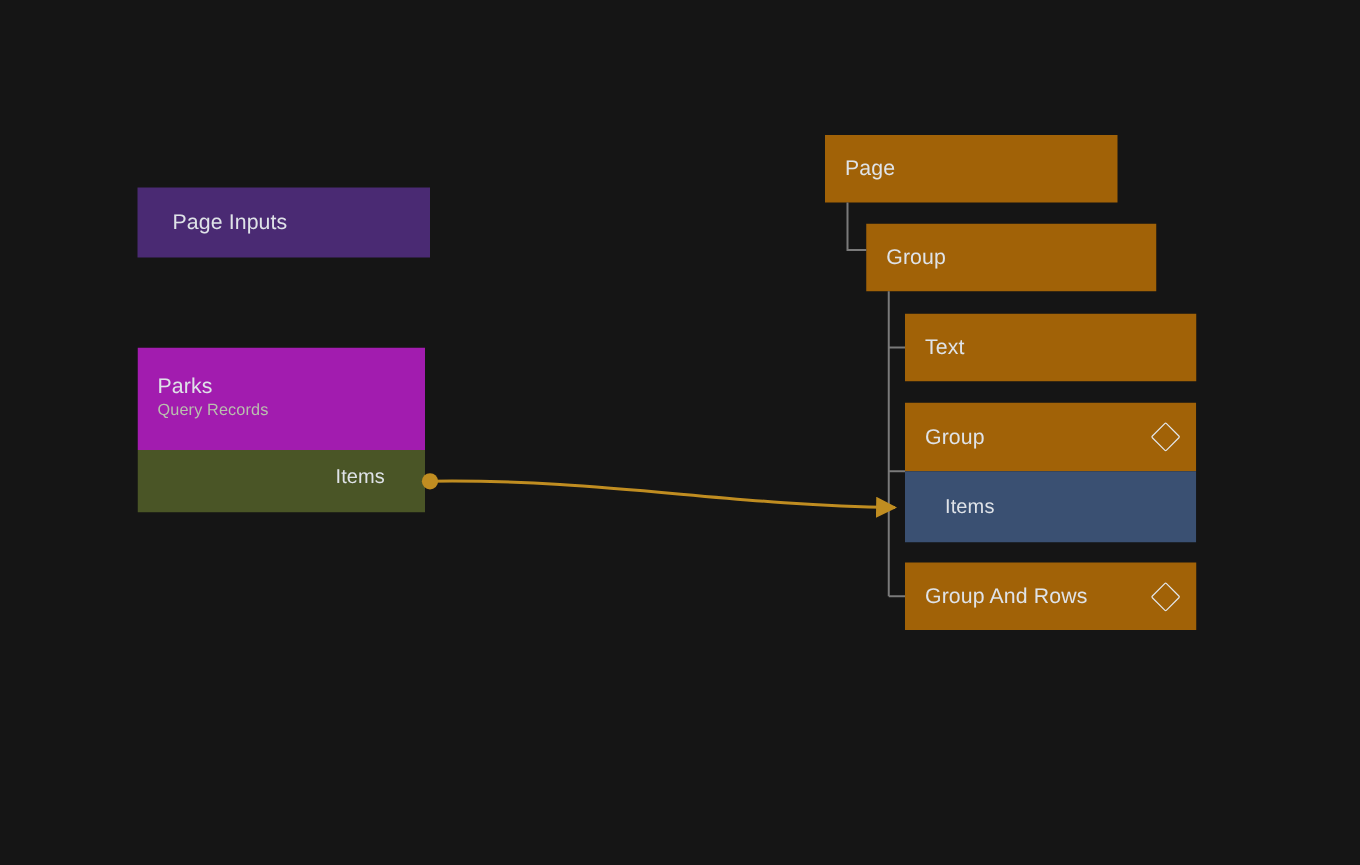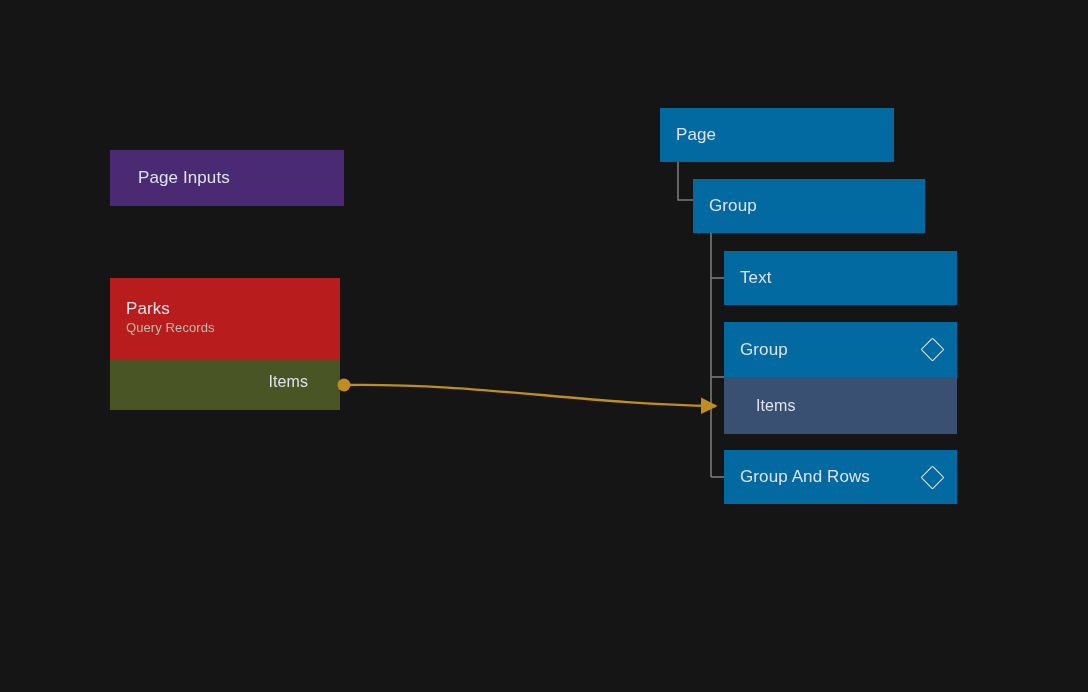--- a/index.html
+++ b/index.html
@@ -49,25 +49,25 @@
     display: flex;
     flex-direction: column;
     justify-content: center;
     gap: 1px;
   }
 
   
   .node-purple { background: #4a2a73; padding-left: 12px; }
 
   
-  .node-green-header { background: #b91c1c; }
+  .node-green-header { background: #a21caf; }
   .node-green-body   { background: #4a5526; }
 
   
-  .node-blue-header { background: #0369a1; }
+  .node-blue-header { background: #a16207; }
   .node-blue-body   { background: #3a5072; }
 
   
   .port-row {
     display: flex;
     align-items: center;
     width: 100%;
     padding: 0 32px;
     position: relative;
   }

